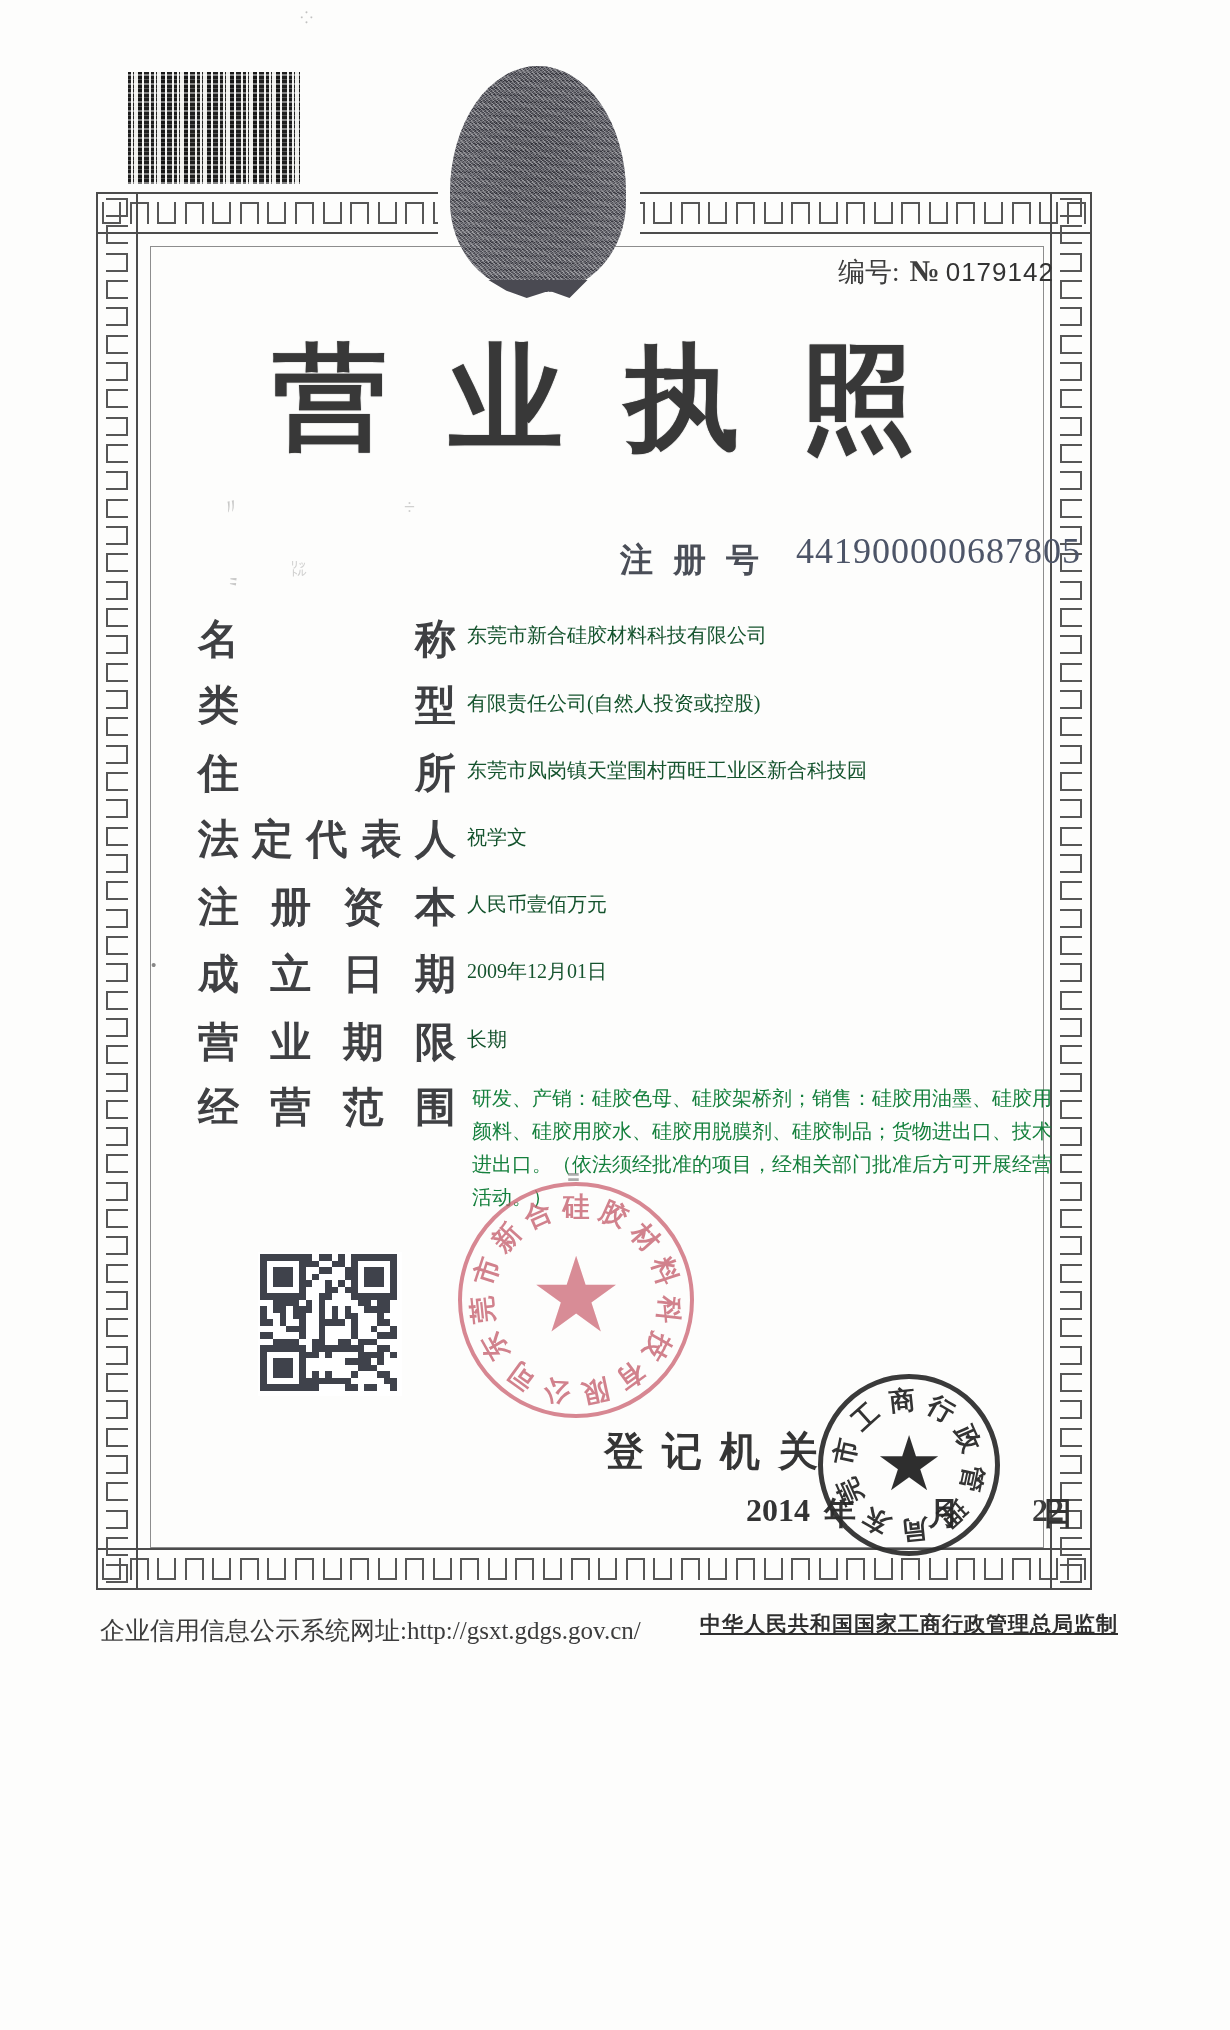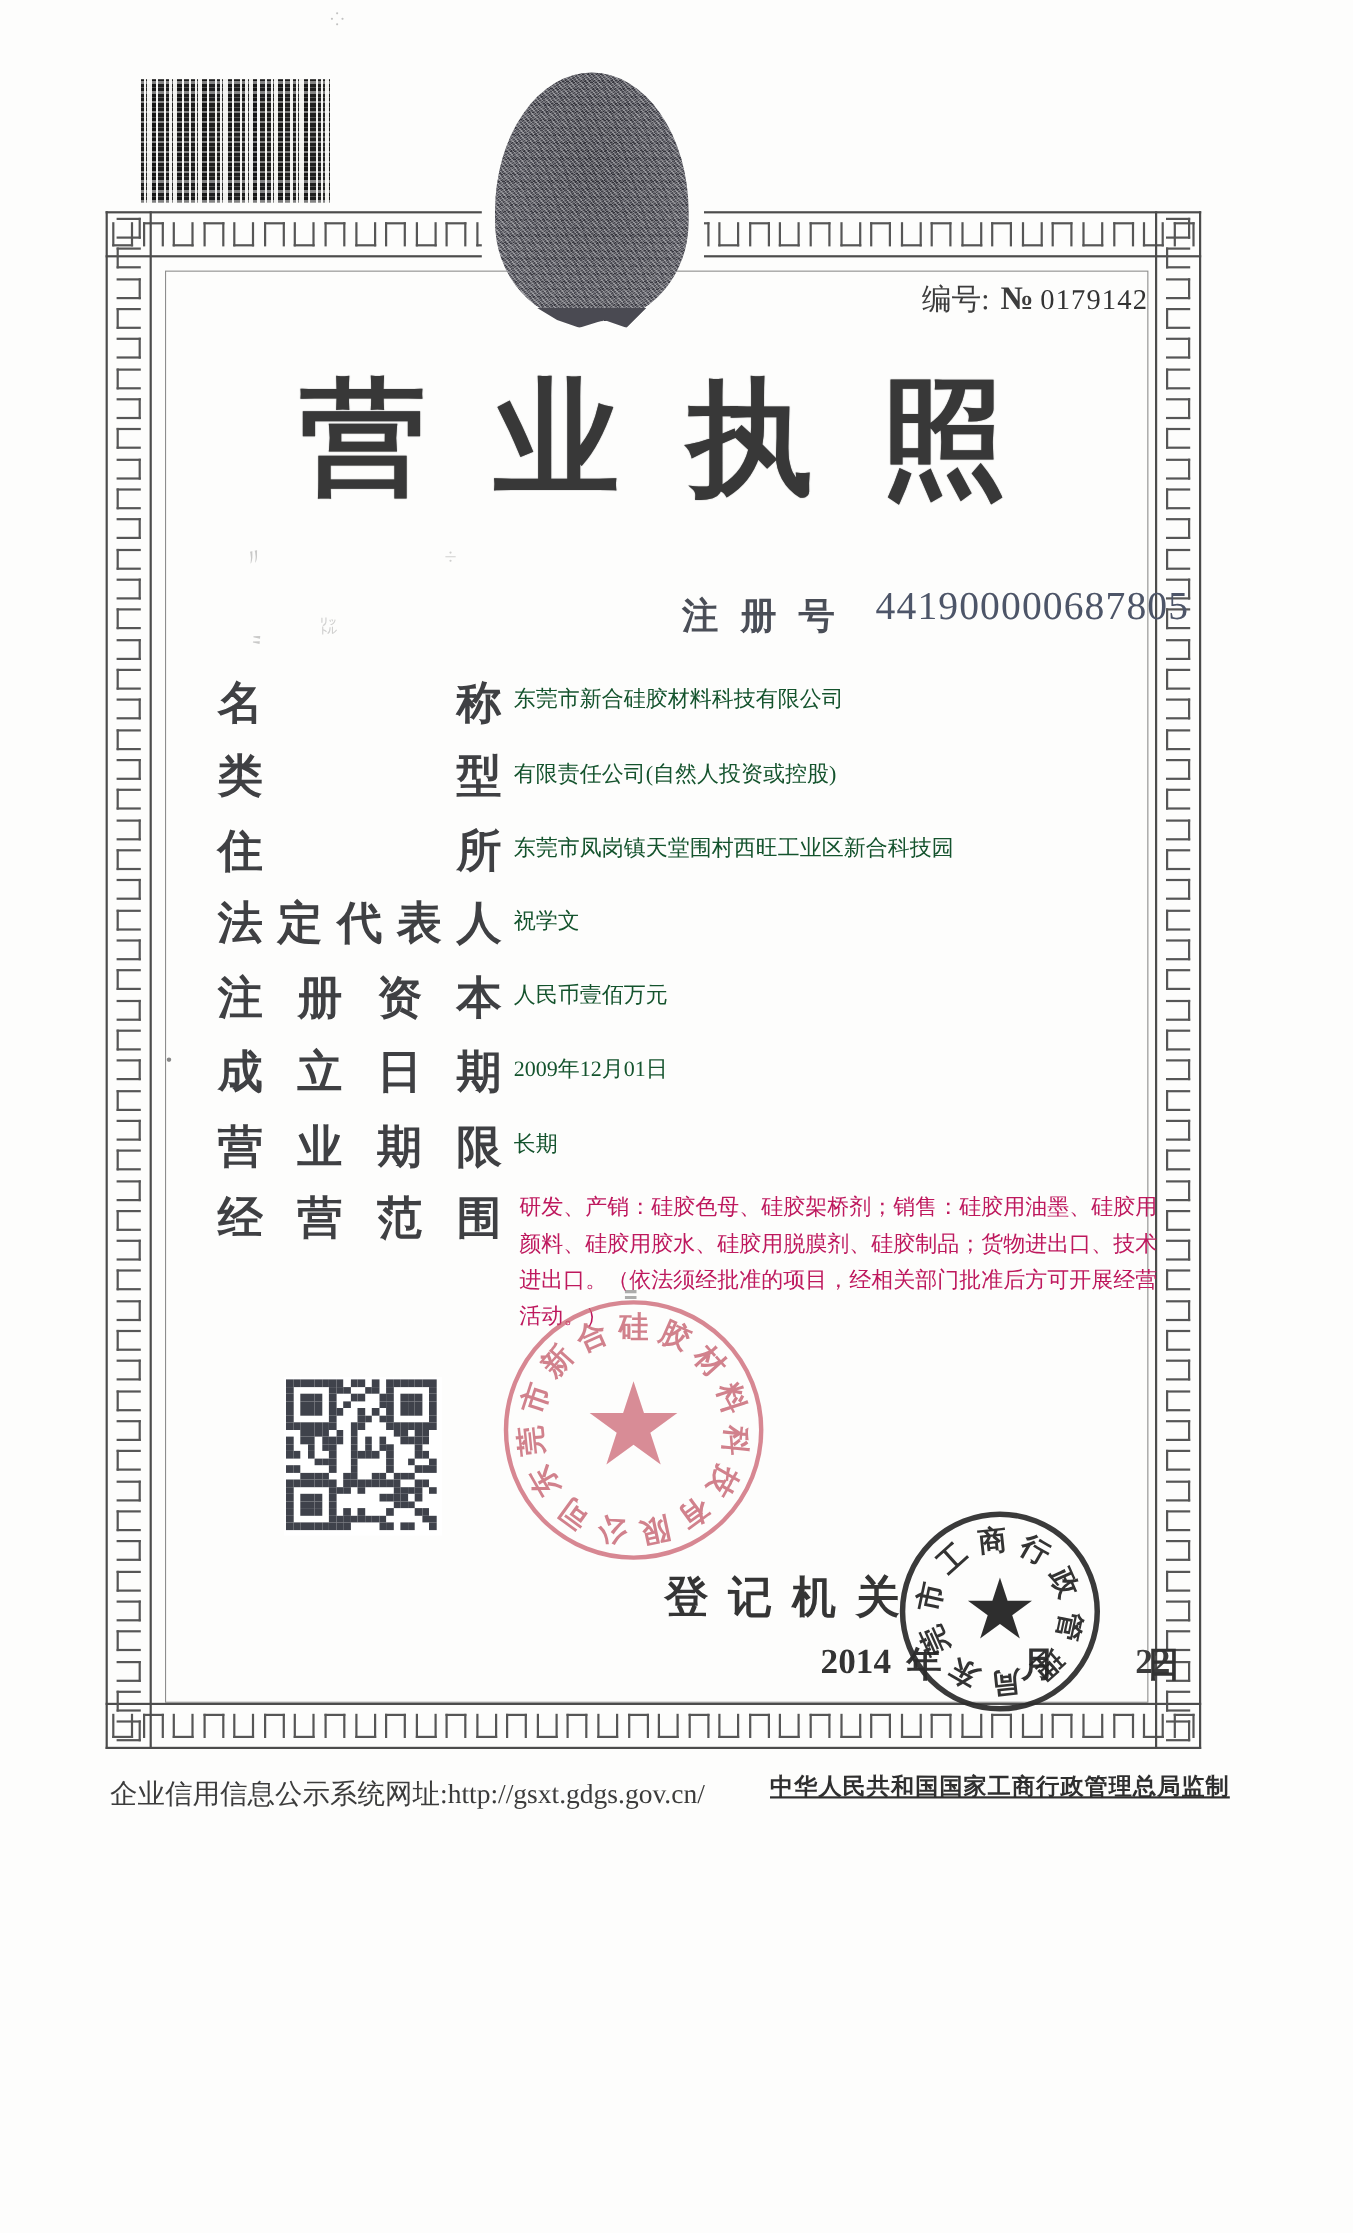--- a/index.html
+++ b/index.html
@@ -39,34 +39,34 @@
   .mh{flex:0 0 auto;box-sizing:border-box;}
   .mh.h{width:19px;height:22px;border:2.5px solid #565656;border-top:none;}
   .mh.h.f{transform:scaleY(-1);}
   .mh.v{width:22px;height:19px;border:2.5px solid #565656;border-left:none;}
   .mh.v.f{transform:scaleX(-1);}
   .inner-line{position:absolute;left:150px;top:246px;width:892px;height:1300px;border:1.5px solid #8d8d8d;z-index:2;}
 
   
   .serial{position:absolute;left:838px;top:254px;z-index:5;font-size:27px;color:#3d3d3d;white-space:nowrap;}
   .serial .nosign{font-weight:bold;font-size:30px;padding:0 6px 0 10px;}
-  .serial .num{font-family:Liberation Serif, serif;font-size:26px;letter-spacing:1px;color:#333;}
+  .serial .num{font-family:Liberation Sans, sans-serif;font-size:26px;letter-spacing:1px;color:#333;}
   .title-row{position:absolute;left:96px;top:336px;width:996px;display:flex;justify-content:center;gap:62px;z-index:5;}
   .title-row .ch{font-size:114px;font-weight:bold;color:#383838;line-height:1.1;
      text-shadow:0 0 1px rgba(60,60,60,.8);}
   .reg-row{position:absolute;left:0;top:0;z-index:5;}
   .reg-label{position:absolute;left:620px;top:538px;font-size:33px;font-weight:bold;letter-spacing:20px;color:#4a4e57;white-space:nowrap;}
   .reg-number{position:absolute;left:796px;top:530px;font-size:36px;color:#4d5568;letter-spacing:1px;white-space:nowrap;}
 
   
   .field-label{position:absolute;left:198px;width:258px;display:flex;justify-content:space-between;
     font-size:41px;font-weight:bold;color:#3f4043;z-index:5;}
   .field-value{position:absolute;left:467px;font-size:20px;color:#14532d;white-space:nowrap;z-index:5;}
   .scope-lines{position:absolute;left:472px;top:1082px;z-index:5;}
-  .scope-lines div{font-size:20px;line-height:33px;color:#be185d;white-space:nowrap;}
+  .scope-lines div{font-size:20px;line-height:33px;color:#15803d;white-space:nowrap;}
 
   
   .qr{position:absolute;left:258px;top:1252px;width:140px;height:140px;background:#fff;padding:2px;z-index:5;
       display:grid;grid-template-columns:repeat(21,6.5px);grid-template-rows:repeat(21,6.5px);}
   .qr i{display:block;}
   .qr i.on{background:#3f424b;}
 
   
   .red-seal{position:absolute;left:458px;top:1182px;width:228px;height:228px;border-radius:50%;
     border:4px solid rgba(201,92,107,.8);z-index:7;opacity:.92;}

